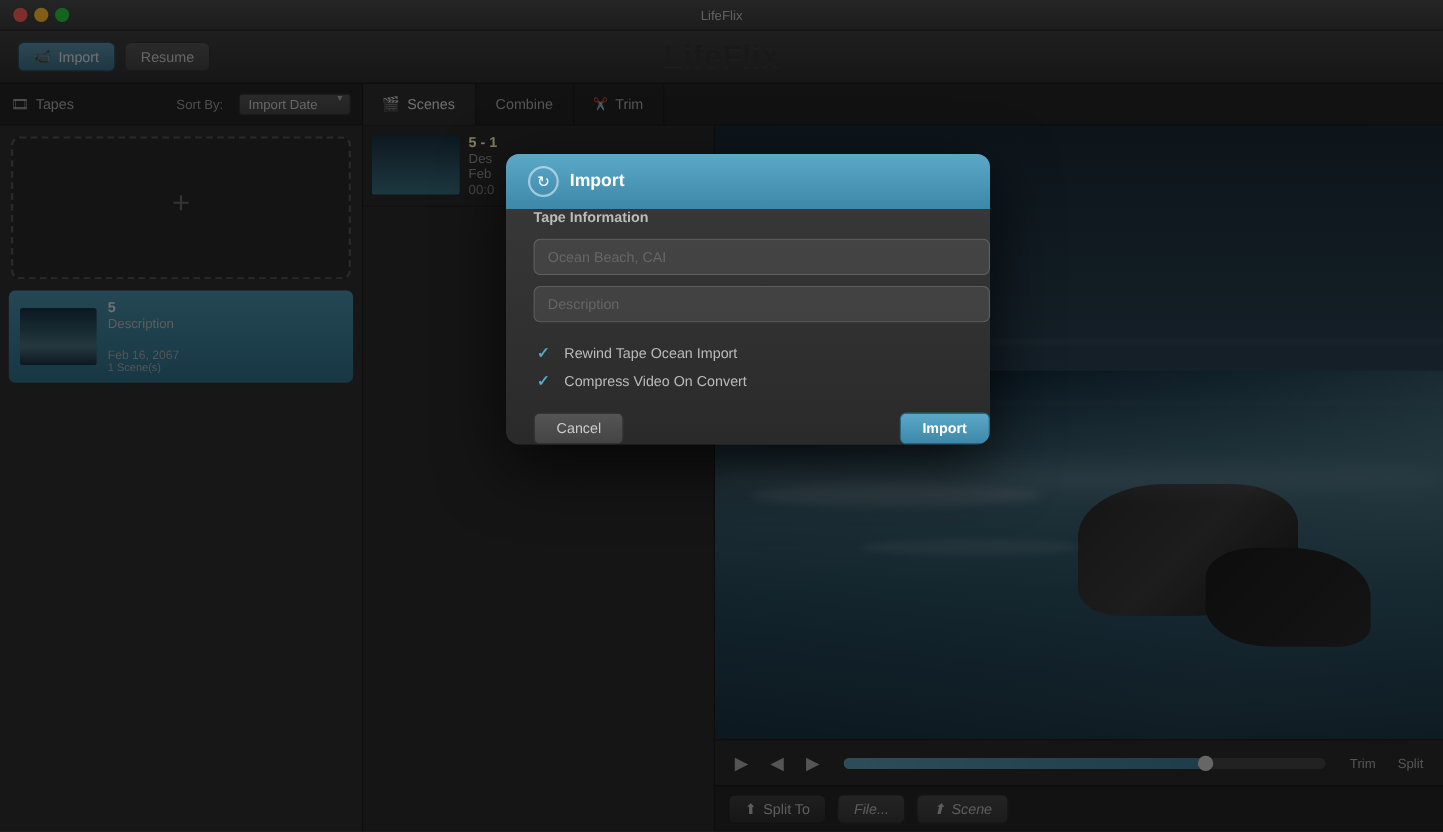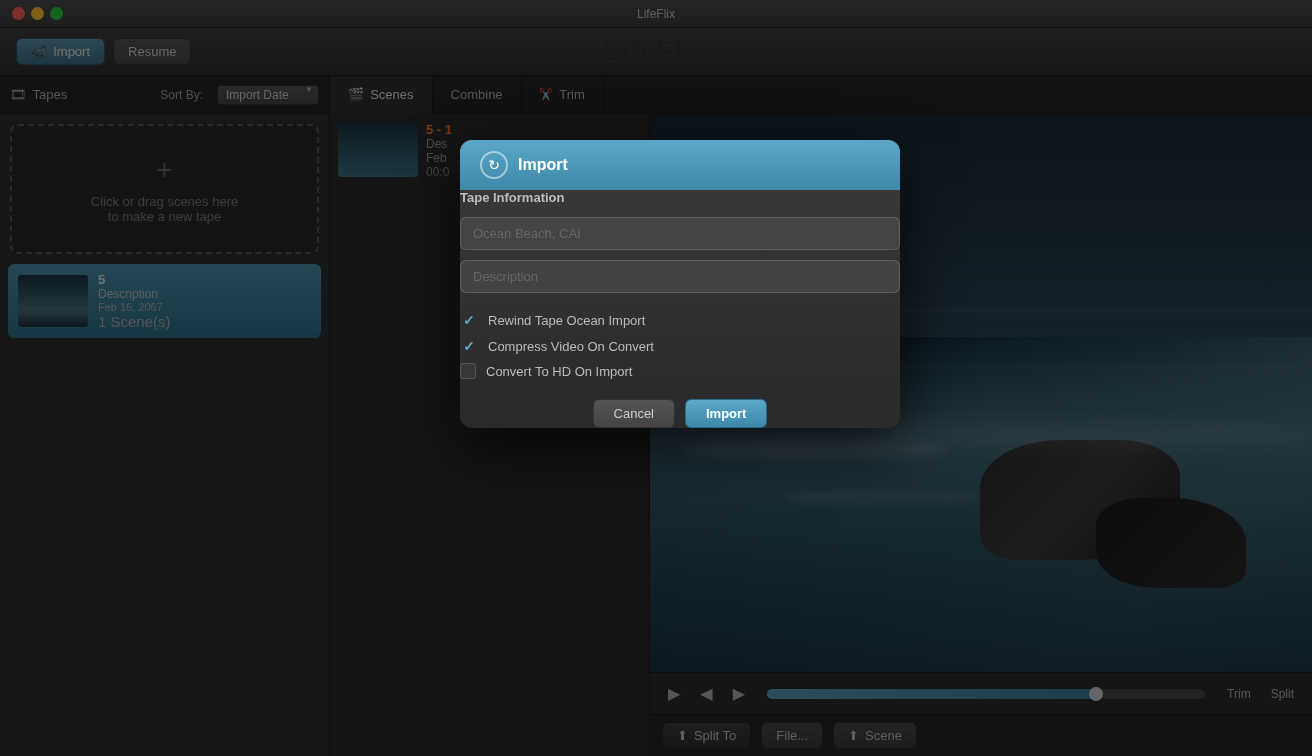--- a/index.html
+++ b/index.html
@@ -196,23 +196,24 @@
       font-weight: bold;
       color: #e0e0e0;
     }
     .tape-desc {
       font-size: 12px;
       color: #bbb;
     }
     .tape-date {
       font-size: 11px;
       color: #aaa;
+      margin-top: 16px;
     }
     .tape-scenes {
-      font-size: 15px;
+      font-size: 10px;
       color: #aaa;
     }
 
     
     .right-panel {
       flex: 1;
       display: flex;
       flex-direction: column;
       overflow: hidden;
     }
@@ -248,21 +249,21 @@
       cursor: pointer;
     }
     .scene-thumb {
       width: 80px;
       height: 55px;
       border-radius: 3px;
       flex-shrink: 0;
       overflow: hidden;
     }
     .scene-info { flex: 1; font-size: 12px; color: #bbb; }
-    .scene-title { font-weight: bold; font-size: 13px; color: #f97316; }
+    .scene-title { font-weight: bold; font-size: 13px; color: #fef9c3; }
     .scene-date { color: #999; }
     .scene-duration { color: #888; }
 
     
     .video-area {
       flex: 1;
       display: flex;
       flex-direction: column;
       background: #000;
     }
@@ -417,20 +418,21 @@
       display: flex;
       align-items: center;
       gap: 6px;
       background: linear-gradient(to bottom, #484848, #383838);
       border: 1px solid #2a2a2a;
       border-radius: 6px;
       color: #bbb;
       font-size: 13px;
       padding: 5px 14px;
       cursor: pointer;
+      font-style: italic;
     }
 
     
     .modal-overlay {
       position: absolute;
       top: 0; left: 0; right: 0; bottom: 0;
       background: rgba(0,0,0,0.5);
       display: flex;
       align-items: center;
       justify-content: center;
@@ -466,20 +468,21 @@
       justify-content: center;
       font-size: 14px;
       color: white;
     }
     .modal-title {
       font-size: 16px;
       font-weight: bold;
       color: white;
     }
     .modal-body {
+      margin-left: 25px;
     }
     .modal-section-label {
       font-size: 13px;
       font-weight: 600;
       color: #bbb;
       margin-bottom: 12px;
     }
     .modal-input {
       width: 100%;
       background: rgba(255,255,255,0.08);
@@ -514,21 +517,21 @@
       border: 1px solid #555;
       border-radius: 3px;
       background: rgba(255,255,255,0.05);
     }
     .checkbox-label {
       font-size: 13px;
       color: #bbb;
     }
     .modal-footer {
       display: flex;
-      justify-content: center;
+      justify-content: space-between;
       gap: 10px;
       margin-top: 16px;
       padding-top: 4px;
     }
     .btn-cancel {
       background: linear-gradient(to bottom, #555, #444);
       border: 1px solid #333;
       border-radius: 6px;
       color: #ccc;
       font-size: 13px;
@@ -605,22 +608,20 @@
     </div>
   </div>
 </div>
 
 <div class="content-area">
 
   <div class="tapes-panel">
 
     <div class="new-tape-area">
       <div class="new-tape-plus">+</div>
-      <div style="white-space:pre-line; font-size:13px; color:#777;">Click or drag scenes here
-to make a new tape</div>
     </div>
 
     <div class="tape-item selected">
       <div class="tape-thumb">
         <div class="ocean-thumb-sm" style="background: linear-gradient(to bottom, #1a3040, #2a5060, #4a7080, #1a3040);"></div>
       </div>
       <div class="tape-info">
         <div class="tape-number">5</div>
         <div class="tape-desc">Description</div>
         <div class="tape-date">Feb 16, 2067</div>
@@ -709,24 +710,20 @@
 
       
       <div class="checkbox-row">
         <div class="checkbox-icon">✓</div>
         <span class="checkbox-label">Rewind Tape Ocean Import</span>
       </div>
       <div class="checkbox-row">
         <div class="checkbox-icon">✓</div>
         <span class="checkbox-label">Compress Video On Convert</span>
       </div>
-      <div class="checkbox-row">
-        <div class="checkbox-unchecked"></div>
-        <span class="checkbox-label">Convert To HD On Import</span>
-      </div>
 
       
       <div class="modal-footer">
         <button class="btn-cancel">Cancel</button>
         <button class="btn-do-import">Import</button>
       </div>
     </div>
   </div>
 </div>
 

